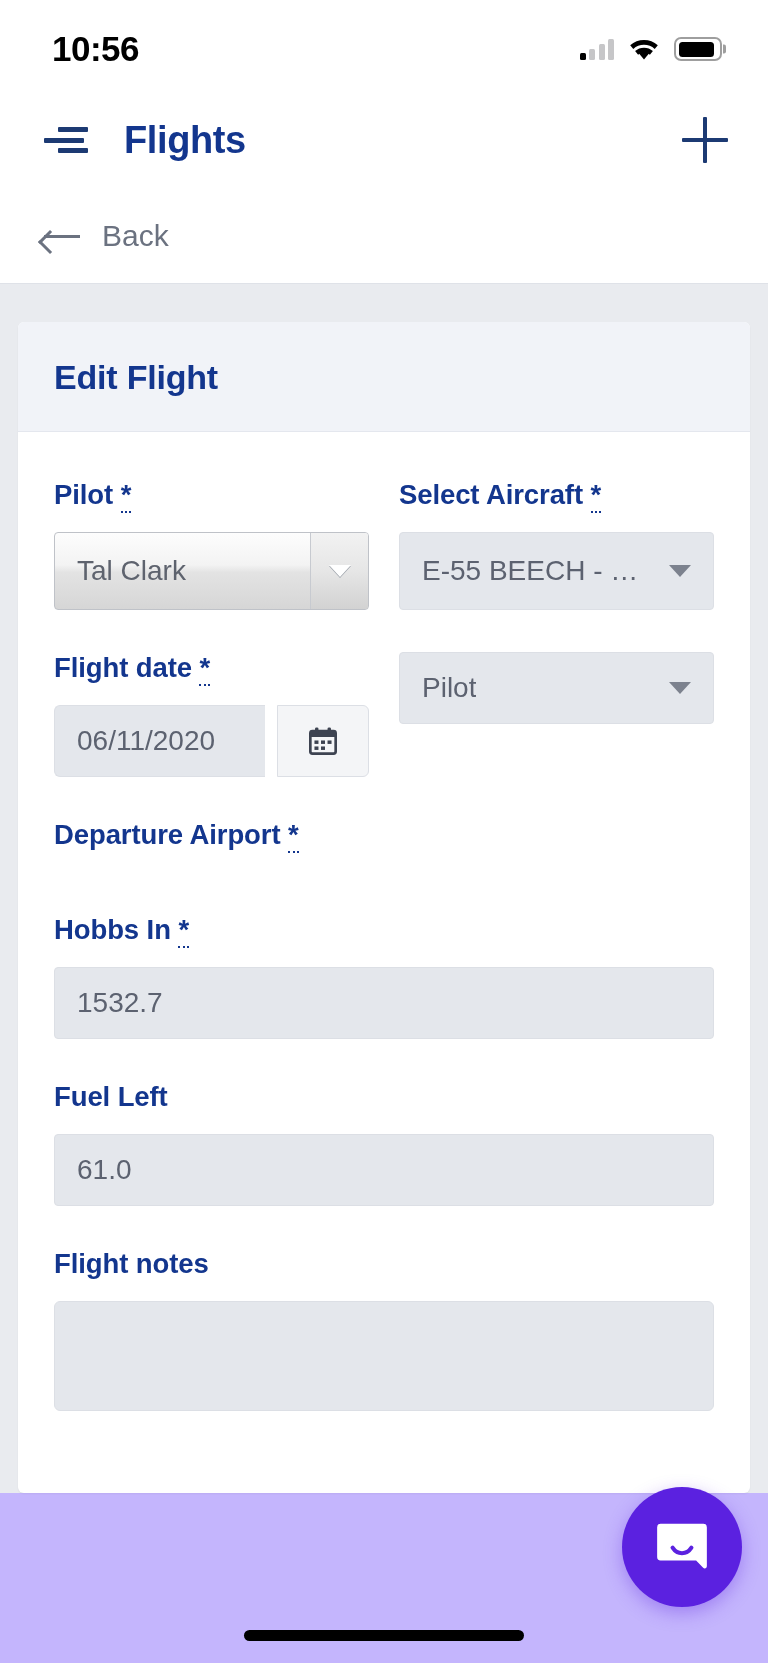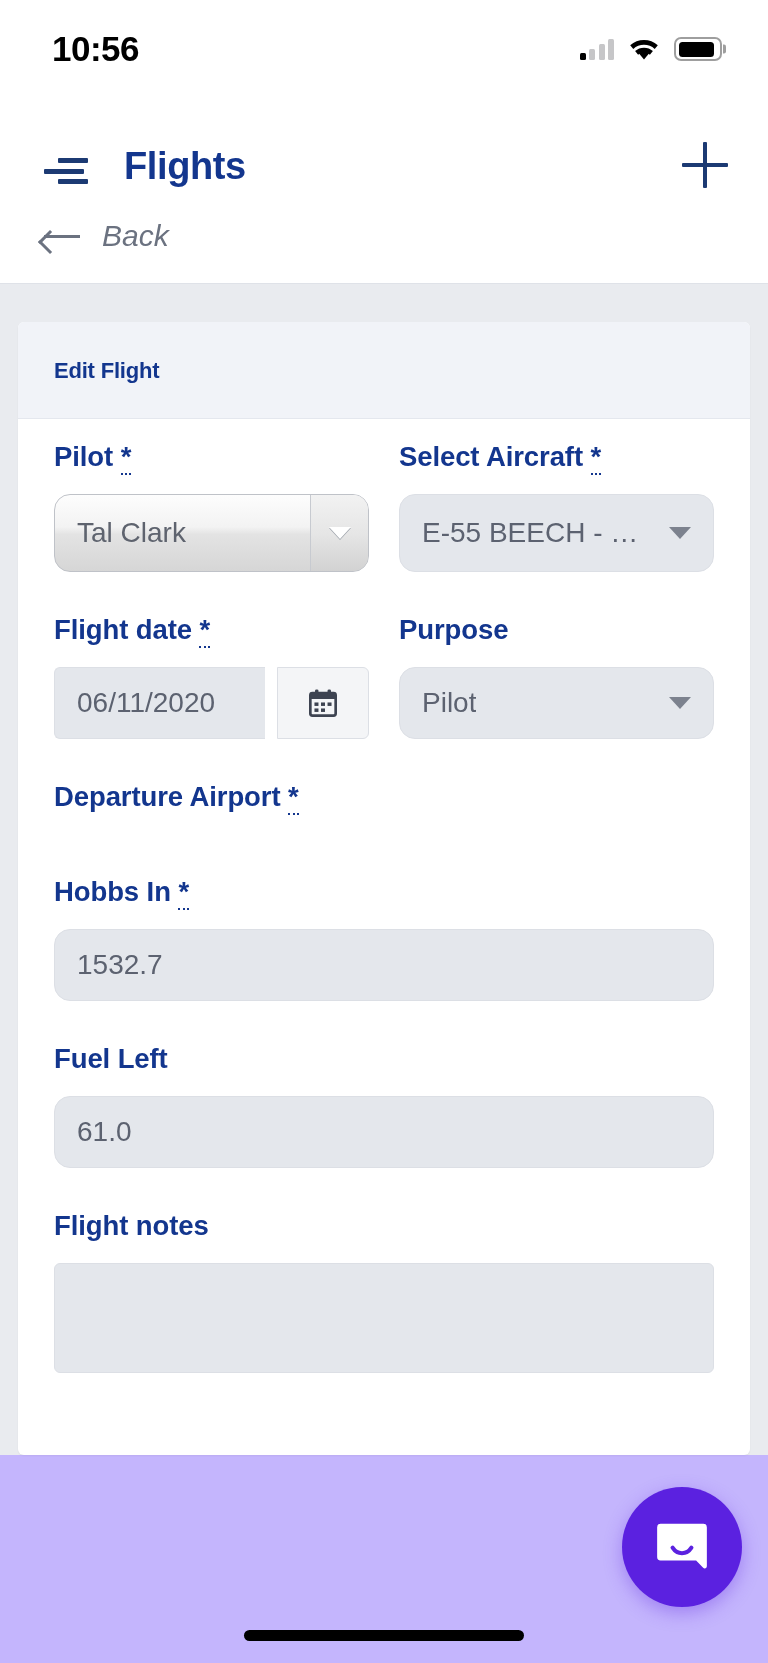--- a/index.html
+++ b/index.html
@@ -74,21 +74,21 @@
     background: rgba(0,0,0,.38);
     border-radius: 0 2px 2px 0;
   }
   .battery b { display: block; height: 100%; width: 92%; background: #000; border-radius: 3.5px; }
 
   
   .appbar {
     background: #ffffff;
     height: 96px;
     display: flex;
-    align-items: flex-end;
+    align-items: center;
     padding: 0 40px 0 44px;
   }
   .hamburger {
     width: 44px;
     height: 34px;
     display: flex;
     flex-direction: column;
     justify-content: space-between;
     align-items: flex-end;
     cursor: pointer;
@@ -146,46 +146,46 @@
   .back-arrow::after {
     content: "";
     position: absolute;
     left: 0; top: 9.5px;
     width: 14px; height: 14px;
     border-left: 3.5px solid #6b7280;
     border-bottom: 3.5px solid #6b7280;
     transform: translateY(-50%) rotate(45deg);
     transform-origin: left center;
   }
-  .back-label { font-size: 30px; color: #6b7280; font-style: italic; }
+  .back-label { font-size: 30px; color: #6b7280; }
 
   
   .page {
     padding: 38px 18px 0 18px;
     background: #e9ebef;
     min-height: 100px;
   }
   .card {
     background: #ffffff;
     border-radius: 6px;
     overflow: hidden;
     box-shadow: 0 1px 2px rgba(16,24,40,.05);
   }
   .card-header {
     background: #f1f3f8;
     padding: 36px 36px 34px 36px;
     border-bottom: 1px solid #e4e7ee;
   }
   .card-title {
-    font-size: 22px;
+    font-size: 34px;
     font-weight: 700;
     color: #13368e;
     letter-spacing: -0.2px;
   }
-  .card-body { padding: 22px 36px 40px 36px; }
+  .card-body { padding: 47px 36px 40px 36px; }
 
   
   .row { display: flex; gap: 30px; margin-bottom: 42px; }
   .col { flex: 1; min-width: 0; }
   .col.full { flex: 1 1 100%; }
 
   .flabel {
     display: block;
     font-size: 27.5px;
     font-weight: 700;
@@ -198,21 +198,21 @@
     border-bottom: 2px dotted #13368e;
     padding-bottom: 1px;
   }
 
   
   .field {
     position: relative;
     height: 72px;
     background: #e4e7ec;
     border: 1px solid #dcdfe5;
-    border-radius: 16px;
+    border-radius: 4px;
     display: flex;
     align-items: center;
     padding: 0 22px;
     font-size: 28px;
     color: #5c6270;
     overflow: hidden;
     white-space: nowrap;
   }
   .field .val { overflow: hidden; text-overflow: ellipsis; white-space: nowrap; }
 
@@ -414,24 +414,20 @@
                   <rect x="10.5" y="11.6" width="3" height="2.6" fill="#3d4351"></rect>
                   <rect x="15.4" y="11.6" width="3" height="2.6" fill="#3d4351"></rect>
                   <rect x="5.6" y="16.1" width="3" height="2.6" fill="#3d4351"></rect>
                   <rect x="10.5" y="16.1" width="3" height="2.6" fill="#3d4351"></rect>
                 </svg>
               </div>
             </div>
           </div>
 
           <div class="col">
-            <label class="flabel">
-              <span>Purpose</span>
-              
-            </label>
             <div class="field select">
               <span class="val">Pilot</span>
               <span class="caret"></span>
             </div>
           </div>
         </div>
 
         <div class="row">
           <div class="col">
             <label class="flabel">

